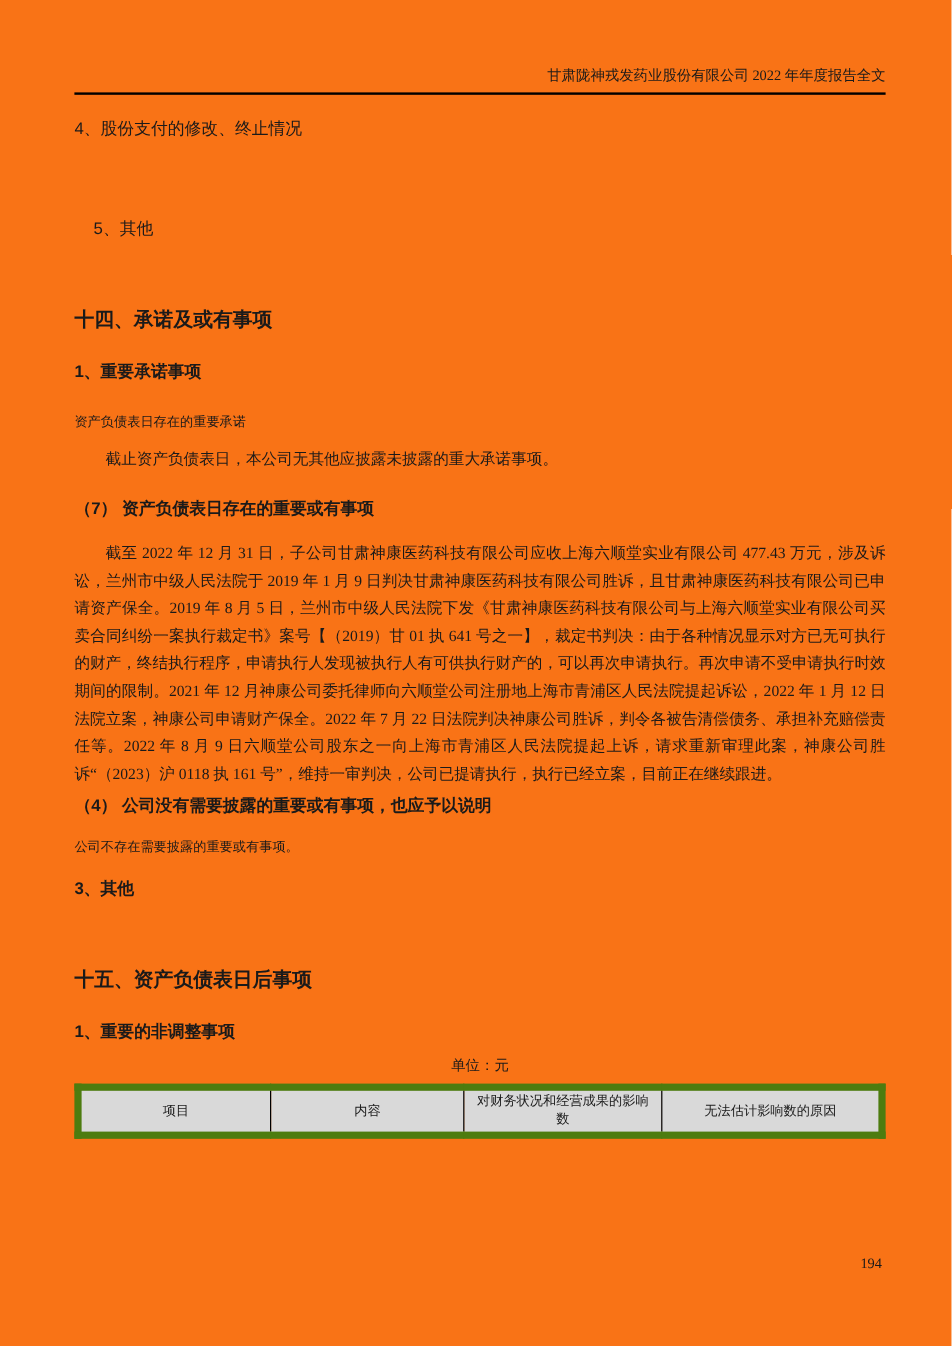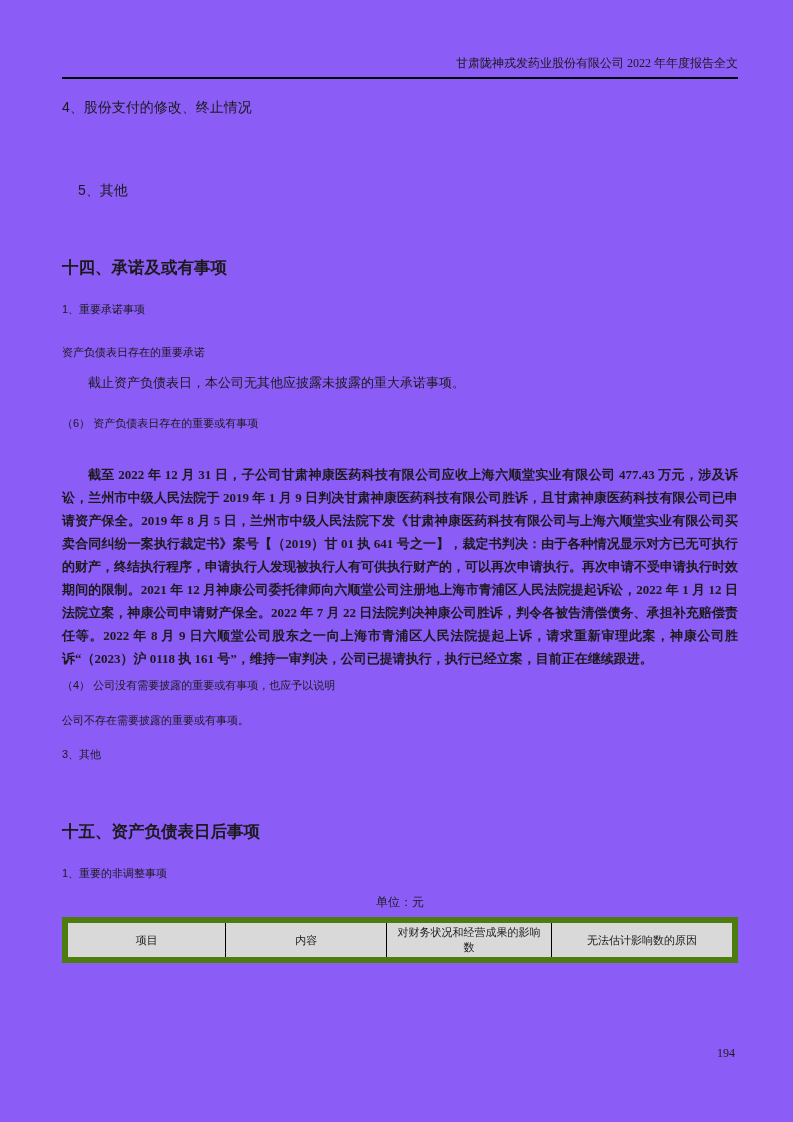--- a/index.html
+++ b/index.html
@@ -5,21 +5,21 @@
   html, body {
     margin: 0;
     padding: 0;
     background: #ffffff;
   }
   .page {
     position: relative;
     width: 793px;
     height: 1122px;
     margin: 0 auto;
-    background: #8b5cf6;
+    background: #f97316;
     box-sizing: border-box;
     padding: 0 55px 0 62px;
     overflow: hidden;
     color: #1a1a1a;
     font-family: "Liberation Serif", "DejaVu Serif", serif;
   }
   .doc-header {
     padding-top: 56px;
     padding-bottom: 7px;
     border-bottom: 2px solid #000;
@@ -35,22 +35,22 @@
     line-height: 16px;
   }
   .h-chapter {
     font-family: "Liberation Sans", "DejaVu Sans", sans-serif;
     font-weight: bold;
     font-size: 16.5px;
     line-height: 18px;
   }
   .h-sub {
     font-family: "Liberation Sans", "DejaVu Sans", sans-serif;
-    font-weight: normal;
-    font-size: 11px;
+    font-weight: bold;
+    font-size: 14px;
     line-height: 15px;
   }
   .small-note {
     font-size: 11px;
     line-height: 14px;
   }
   .body-text {
     font-size: 13px;
     line-height: 16px;
     text-indent: 2em;
@@ -93,21 +93,21 @@
   }
   
   .mt-s4   { margin-top: 20px; }
   .mt-s5   { margin-top: 67px; margin-left: 16px; }
   .mt-ch14 { margin-top: 60px; }
   .mt-c14s1{ margin-top: 26px; }
   .mt-note { margin-top: 28px; }
   .mt-body1{ margin-top: 16px; }
   .mt-c14s2{ margin-top: 23px; }
   .mt-c14s21{ margin-top: 25px; }
-  .mt-para { margin-top: 32px; font-weight: bold; }
+  .mt-para { margin-top: 18px; }
   .mt-c14s22{ margin-top: 8px; }
   .mt-body2{ margin-top: 20px; }
   .mt-c14s3{ margin-top: 20px; }
   .mt-ch15 { margin-top: 60px; }
   .mt-c15s1{ margin-top: 26px; }
   .mt-unit { margin-top: 14px; }
   .mt-table{ margin-top: 8px; }
 </style>
 </head>
 <body>
@@ -122,21 +122,21 @@
 
   <div class="h-chapter mt-ch14">十四、承诺及或有事项</div>
 
   <div class="h-sub mt-c14s1">1、重要承诺事项</div>
 
   <div class="small-note mt-note">资产负债表日存在的重要承诺</div>
 
   <div class="body-text mt-body1">截止资产负债表日，本公司无其他应披露未披露的重大承诺事项。</div>
 
 
-  <div class="h-sub mt-c14s21">（6）  资产负债表日存在的重要或有事项</div>
+  <div class="h-sub mt-c14s21">（7）  资产负债表日存在的重要或有事项</div>
 
   <div class="para mt-para">截至 2022 年 12 月 31 日，子公司甘肃神康医药科技有限公司应收上海六顺堂实业有限公司 477.43 万元，涉及诉讼，兰州市中级人民法院于 2019 年 1 月 9 日判决甘肃神康医药科技有限公司胜诉，且甘肃神康医药科技有限公司已申请资产保全。2019 年 8 月 5 日，兰州市中级人民法院下发《甘肃神康医药科技有限公司与上海六顺堂实业有限公司买卖合同纠纷一案执行裁定书》案号【（2019）甘 01 执 641 号之一】，裁定书判决：由于各种情况显示对方已无可执行的财产，终结执行程序，申请执行人发现被执行人有可供执行财产的，可以再次申请执行。再次申请不受申请执行时效期间的限制。2021 年 12 月神康公司委托律师向六顺堂公司注册地上海市青浦区人民法院提起诉讼，2022 年 1 月 12 日法院立案，神康公司申请财产保全。2022 年 7 月 22 日法院判决神康公司胜诉，判令各被告清偿债务、承担补充赔偿责任等。2022 年 8 月 9 日六顺堂公司股东之一向上海市青浦区人民法院提起上诉，请求重新审理此案，神康公司胜诉“（2023）沪 0118 执 161 号”，维持一审判决，公司已提请执行，执行已经立案，目前正在继续跟进。</div>
 
   <div class="h-sub mt-c14s22">（4）  公司没有需要披露的重要或有事项，也应予以说明</div>
 
   <div class="small-note mt-body2">公司不存在需要披露的重要或有事项。</div>
 
   <div class="h-sub mt-c14s3">3、其他</div>
 
   <div class="h-chapter mt-ch15">十五、资产负债表日后事项</div>

